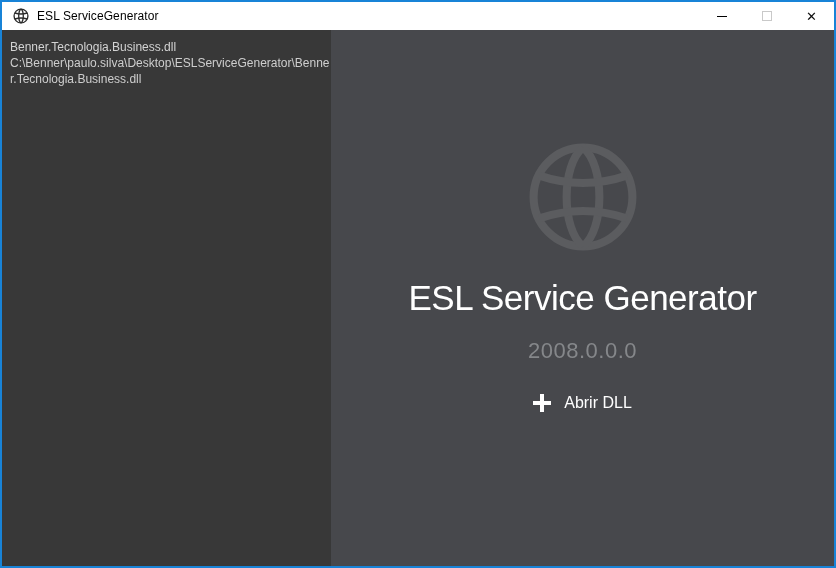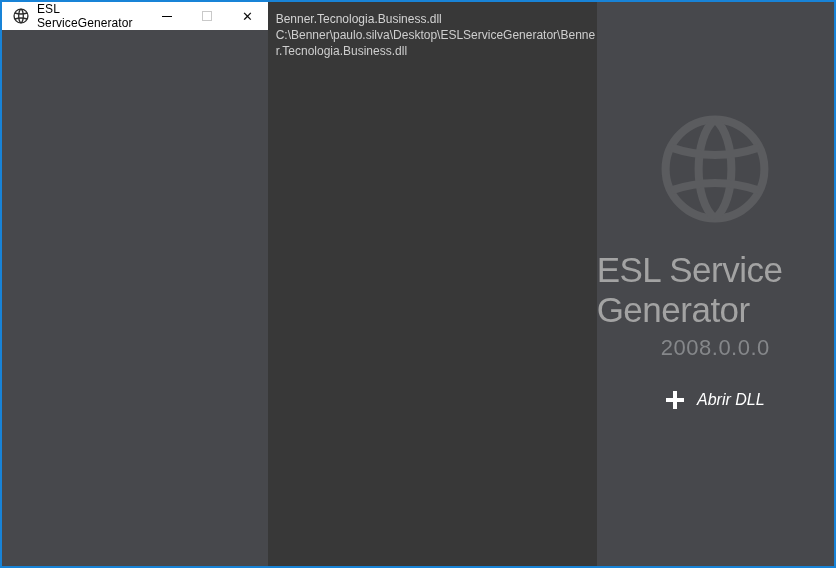--- a/index.html
+++ b/index.html
@@ -2,21 +2,21 @@
 <html><head>
 <meta charset="utf-8">
 <style>
   * { margin: 0; padding: 0; box-sizing: border-box; }
   html, body { width: 836px; height: 568px; background: #222; }
   body { font-family: "Liberation Sans", sans-serif; }
 
   .window {
     width: 836px; height: 568px;
     border: 2px solid #1883d7;
-    display: flex; flex-direction: row;
+    display: flex; flex-direction: column;
     background: #47484c;
     overflow: hidden;
   }
 
   
   .titlebar {
     height: 28px; flex: 0 0 28px;
     background: #ffffff;
     display: flex; align-items: center;
     user-select: none;
@@ -57,35 +57,34 @@
     background: #47484c;
     display: flex; flex-direction: column; align-items: center;
     padding-top: 110px;
   }
 
   .globe { display: block; }
 
   .app-title {
     margin-top: 24px;
     font-size: 35px; font-weight: 300; letter-spacing: -0.5px;
-    color: #a3a3a3;
+    color: #ffffff;
   }
   .app-version {
-    margin-top: 5px;
+    margin-top: 20px;
     font-size: 22px; font-weight: 300;
     color: #85878a; letter-spacing: 0.5px;
   }
 
   .open-dll {
     margin-top: 30px;
     display: flex; align-items: center; gap: 13px;
     background: transparent; border: none; cursor: pointer;
     color: #ffffff; font-size: 16px;
     font-family: "Liberation Sans", sans-serif;
-    font-style: italic;
   }
   .plus-icon { display: block; }
 </style>
 </head>
 <body>
 
 <div class="window">
 
   <div class="titlebar">
     <span class="titlebar-icon">

